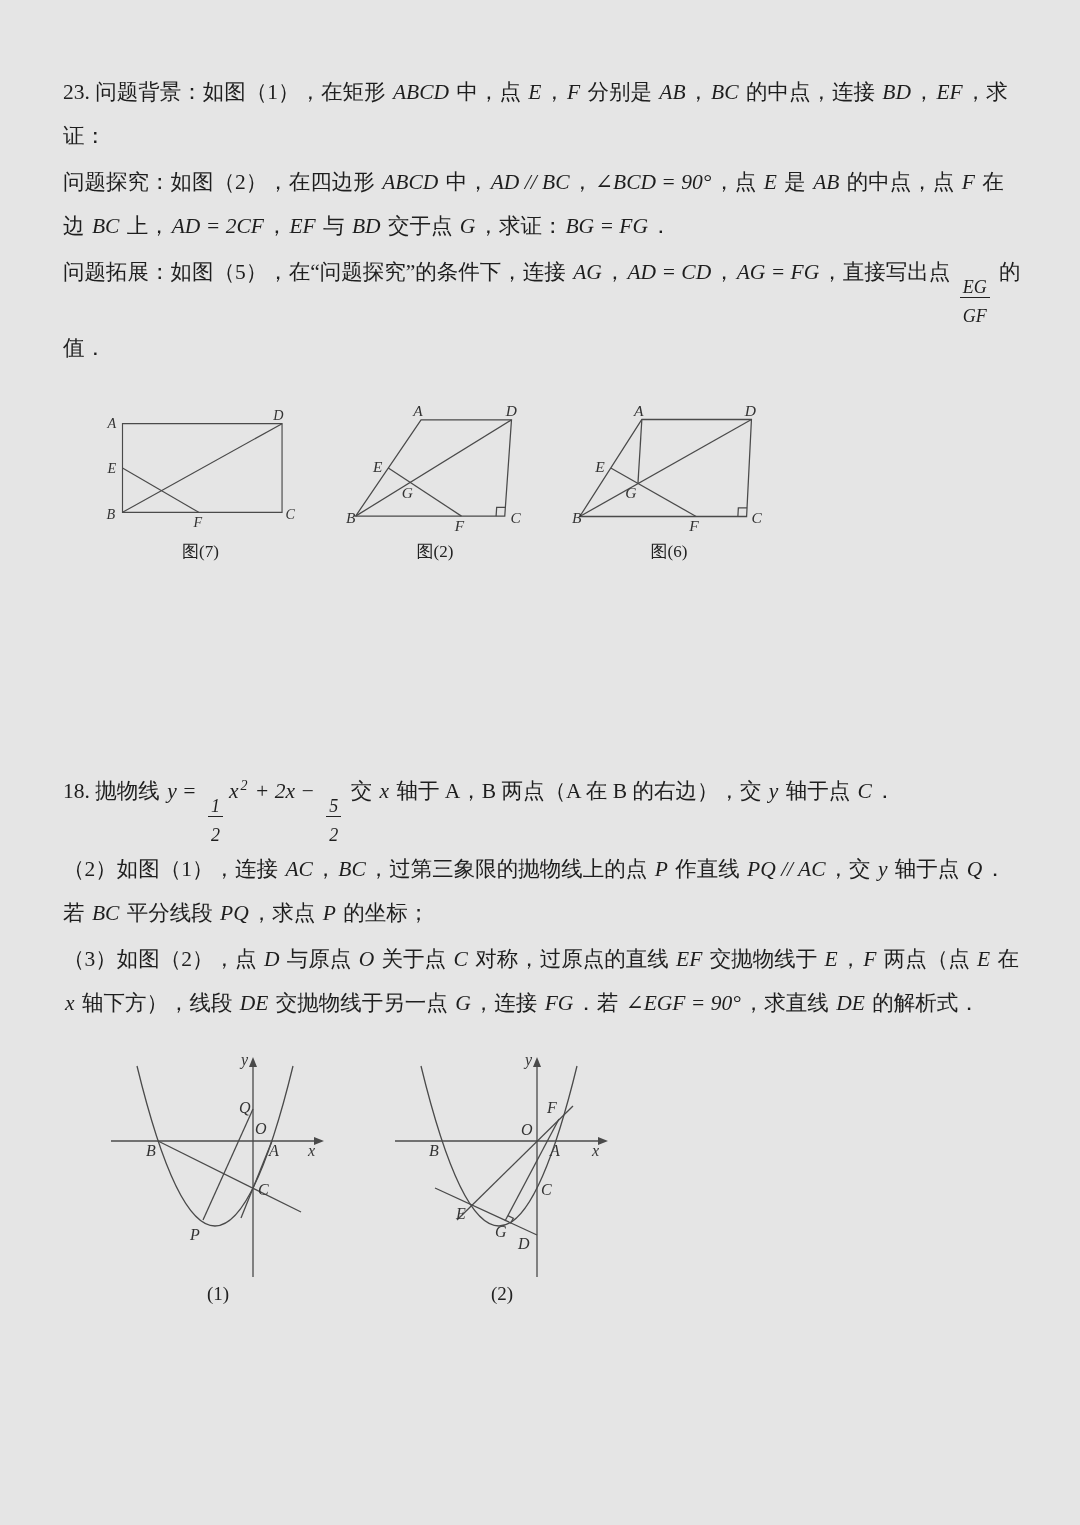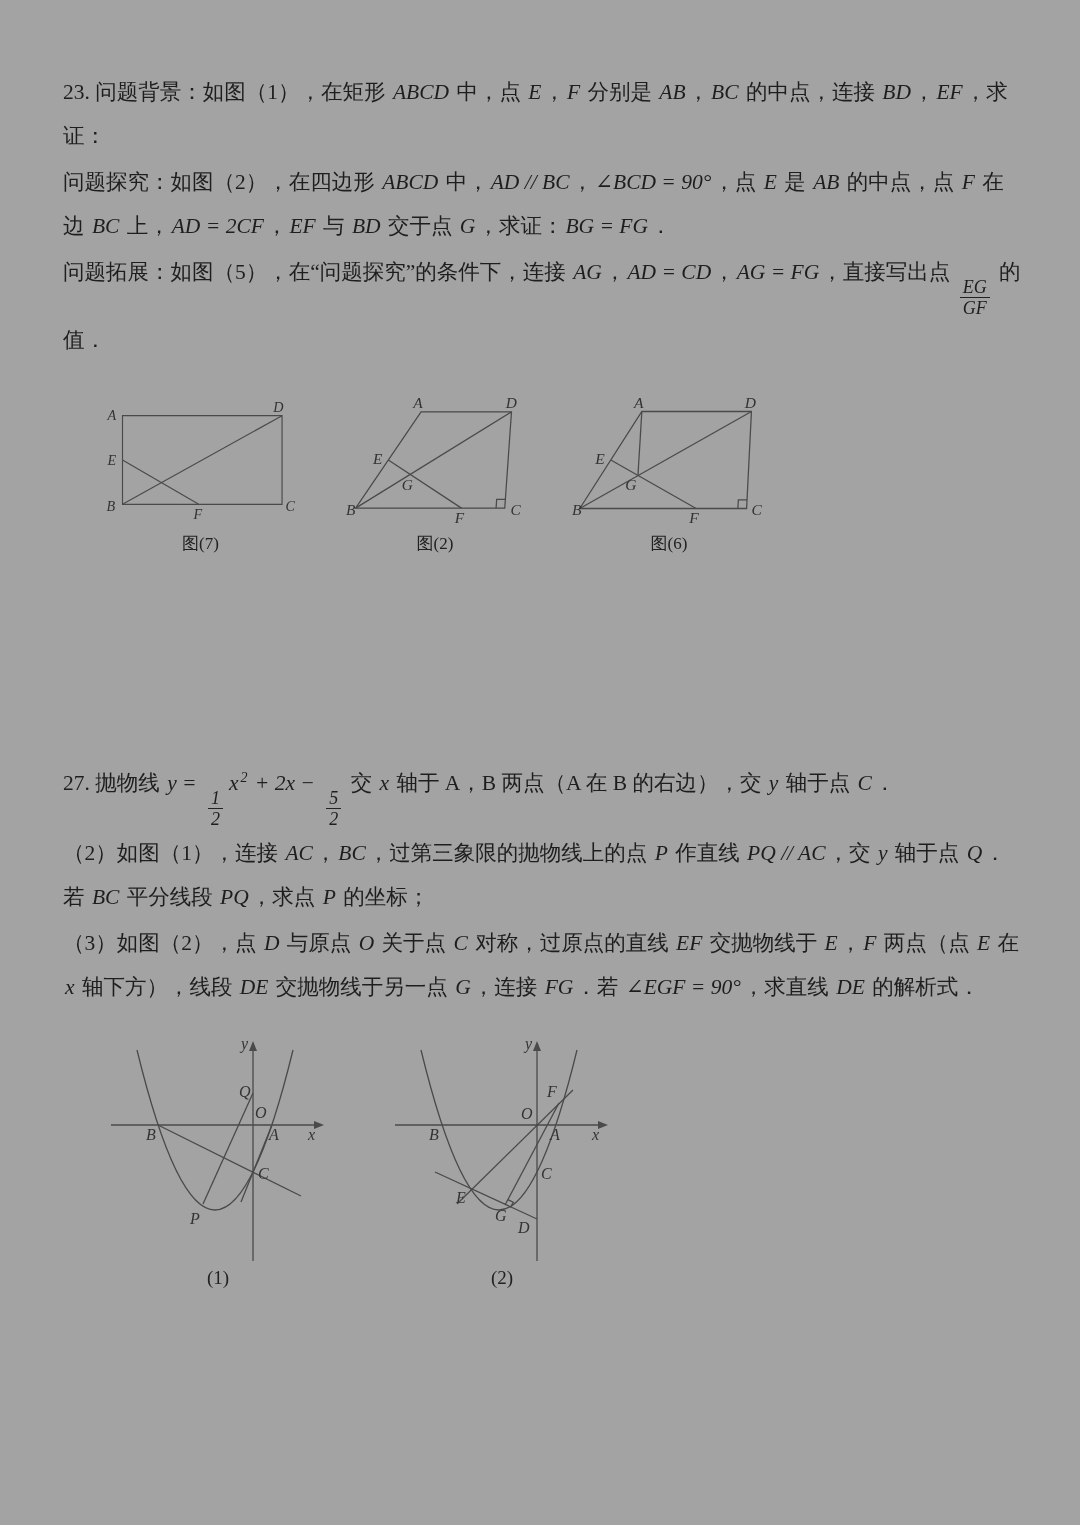--- a/index.html
+++ b/index.html
@@ -1,29 +1,29 @@
 <!DOCTYPE html>
 <html><head>
 <meta charset="utf-8">
 <style>
   *{box-sizing:border-box;}
   html,body{margin:0;padding:0;background:#ffffff;}
   .page{
-    width:1080px;height:1525px;background:#a3a3a3;color:#1e1e1e;
+    width:1080px;height:1525px;background:#e5e5e5;color:#1e1e1e;
     padding:70px 56px 0 63px;
     font-family:"Liberation Serif","DejaVu Serif",serif;
     overflow:hidden;
   }
   .para{font-size:21.5px;line-height:44px;margin:0 0 2px 0;}
   .math{font-style:italic;padding:0 2px;white-space:pre;}
   .txt{white-space:pre-wrap;}
   .sup{font-style:italic;font-size:14px;vertical-align:super;line-height:0;}
   .frac{
     display:inline-flex;flex-direction:column;align-items:center;
-    vertical-align:-14px;font-style:italic;font-size:18px;line-height:20px;margin:0 4px;
+    vertical-align:-14px;font-style:italic;font-size:18px;line-height:20px;margin:0 4px;gap:8px;
   }
   .fnum{border-bottom:1.4px solid #222;padding:0 3px;}
   .fden{padding:0 3px;}
   .figrow{display:flex;align-items:flex-start;margin-top:12px;}
   .fig{margin-right:8px;}
   .figcap{text-align:center;font-size:17px;margin-top:2px;color:#222;}
   .stroke{stroke:#4a4a4a;fill:none;stroke-width:1.3;}
   .arrow{fill:#4a4a4a;stroke:none;}
   text.lbl{font-family:"Liberation Serif","DejaVu Serif",serif;font-style:italic;font-size:16px;fill:#333;}
   .spacer{height:190px;}
@@ -96,21 +96,21 @@
         </svg>
         <figcaption class="figcap">图(6)</figcaption>
       </figure>
 
     </div>
   </section>
 
   <div class="spacer"></div>
 
   <section>
-    <p class="para"><span class="txt">27. 抛物线 </span><span class="math">y = </span><span class="frac">
+    <p class="para"><span class="txt">18. 抛物线 </span><span class="math">y = </span><span class="frac">
           <span class="fnum">1</span>
           <span class="fden">2</span>
         </span><span class="math">x</span><span class="sup">2</span><span class="math"> + 2x − </span><span class="frac">
           <span class="fnum">5</span>
           <span class="fden">2</span>
         </span><span class="txt"> 交 </span><span class="math">x</span><span class="txt"> 轴于 A，B 两点（A 在 B 的右边），交 </span><span class="math">y</span><span class="txt"> 轴于点 </span><span class="math">C</span><span class="txt">．</span></p>
     <p class="para"><span class="txt">（2）如图（1），连接 </span><span class="math">AC</span><span class="txt">，</span><span class="math">BC</span><span class="txt">，过第三象限的抛物线上的点 </span><span class="math">P</span><span class="txt"> 作直线 </span><span class="math">PQ // AC</span><span class="txt">，交 </span><span class="math">y</span><span class="txt"> 轴于点 </span><span class="math">Q</span><span class="txt">．若 </span><span class="math">BC</span><span class="txt"> 平分线段 </span><span class="math">PQ</span><span class="txt">，求点 </span><span class="math">P</span><span class="txt"> 的坐标；</span></p>
     <p class="para"><span class="txt">（3）如图（2），点 </span><span class="math">D</span><span class="txt"> 与原点 </span><span class="math">O</span><span class="txt"> 关于点 </span><span class="math">C</span><span class="txt"> 对称，过原点的直线 </span><span class="math">EF</span><span class="txt"> 交抛物线于 </span><span class="math">E</span><span class="txt">，</span><span class="math">F</span><span class="txt"> 两点（点 </span><span class="math">E</span><span class="txt"> 在 </span><span class="math">x</span><span class="txt"> 轴下方），线段 </span><span class="math">DE</span><span class="txt"> 交抛物线于另一点 </span><span class="math">G</span><span class="txt">，连接 </span><span class="math">FG</span><span class="txt">．若 </span><span class="math">∠EGF = 90°</span><span class="txt">，求直线 </span><span class="math">DE</span><span class="txt"> 的解析式．</span></p>
 
     <div class="graphrow">

